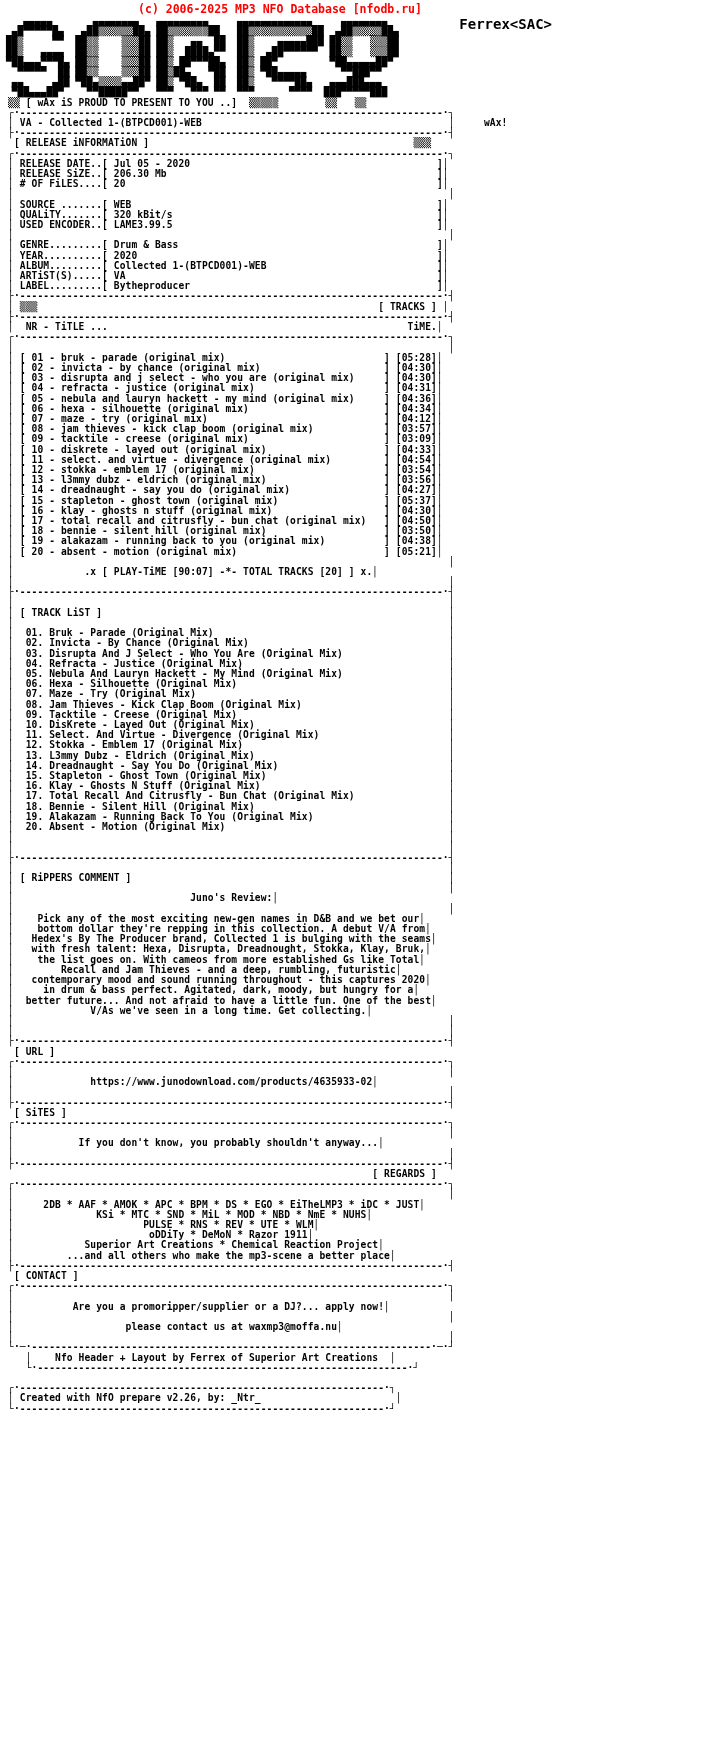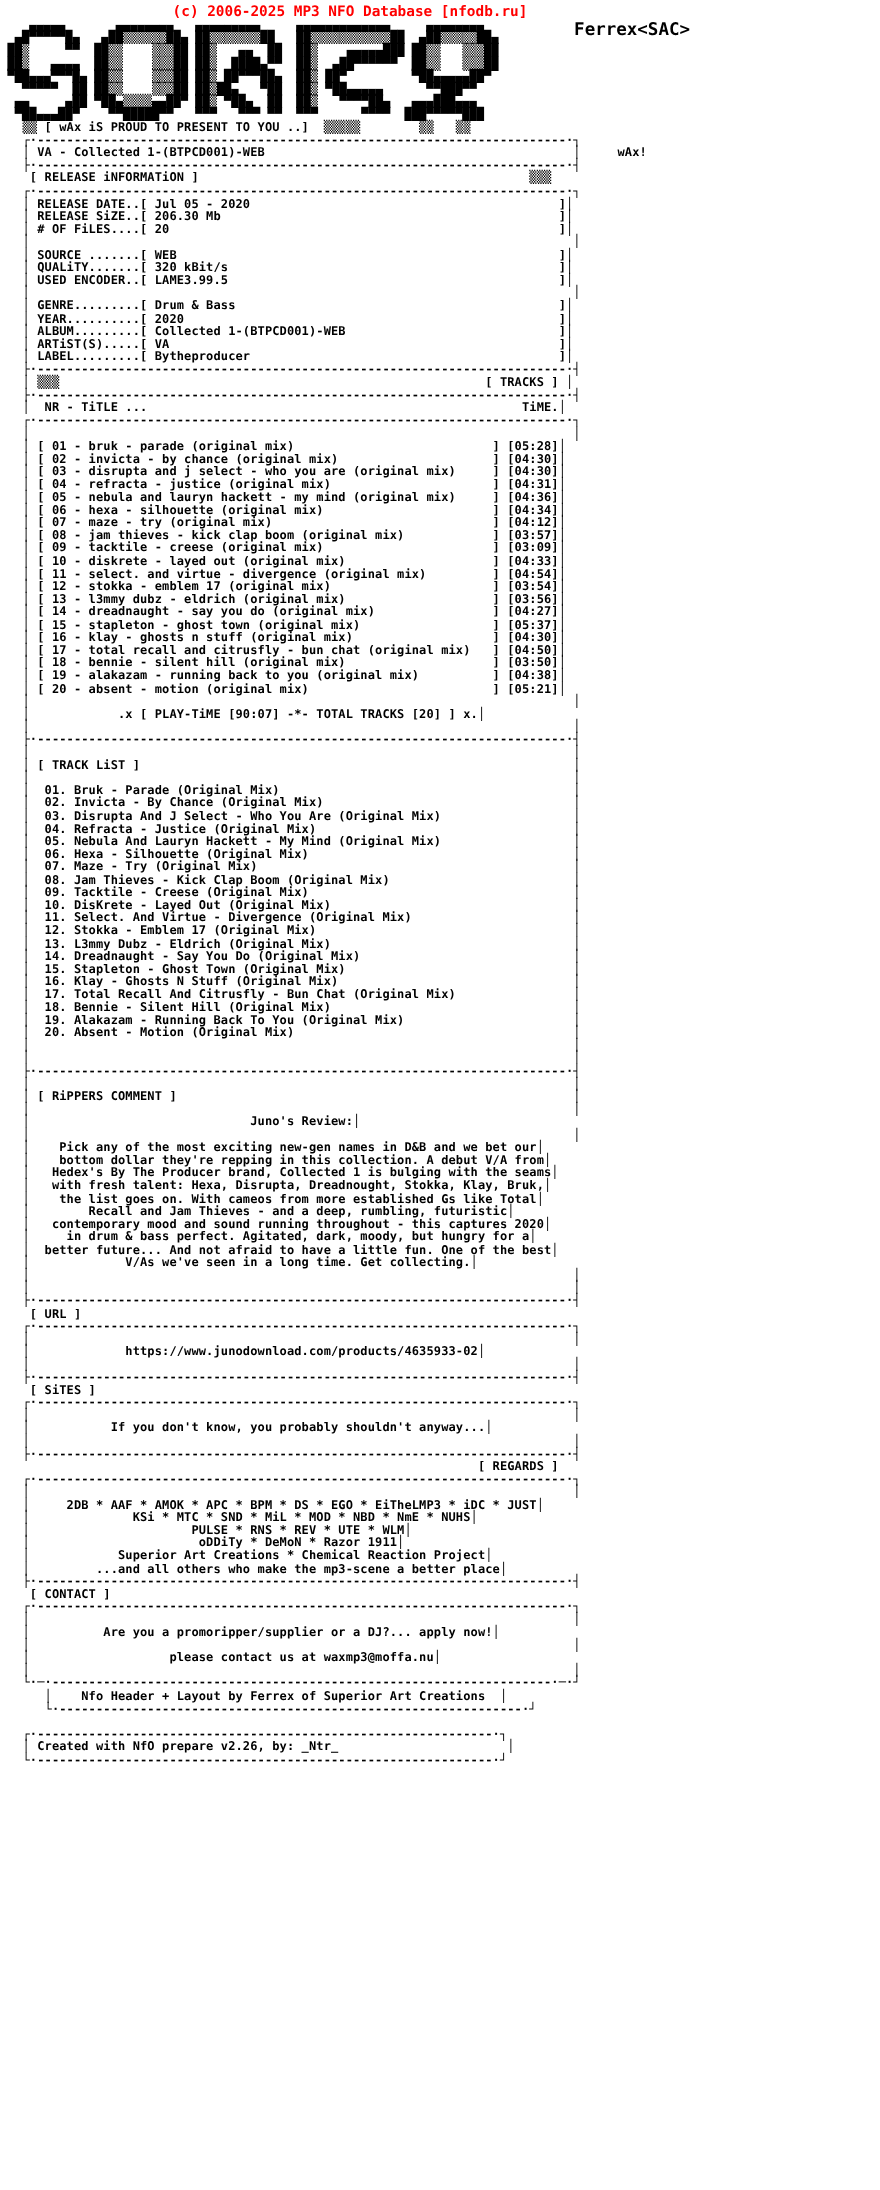--- a/index.html
+++ b/index.html
@@ -26,21 +26,21 @@
     font-family: "DejaVu Sans Mono", "Liberation Mono", monospace;
     font-size: 11.5px;
     font-weight: bold;
     line-height: 14px;
     letter-spacing: 0px;
     padding-top: 2px;
     white-space: pre;
   }
   pre.nfo {
     margin: 0;
-    padding: 0 0 0 18px;
+    padding: 0 0 0 8px;
     font-family: "DejaVu Sans Mono", "Liberation Mono", monospace;
     font-size: 9.6px;
     line-height: 10.2px;
     letter-spacing: 0.1px;
     color: #000000;
     white-space: pre;
     font-weight: bold;
   }
   pre.logo {
     margin: 0;

